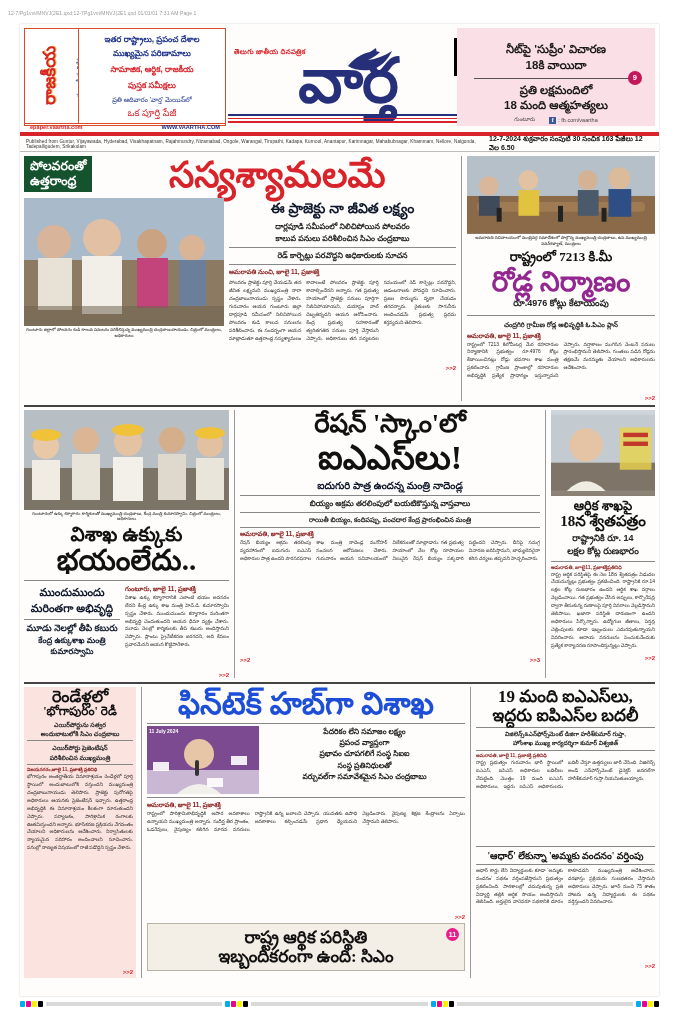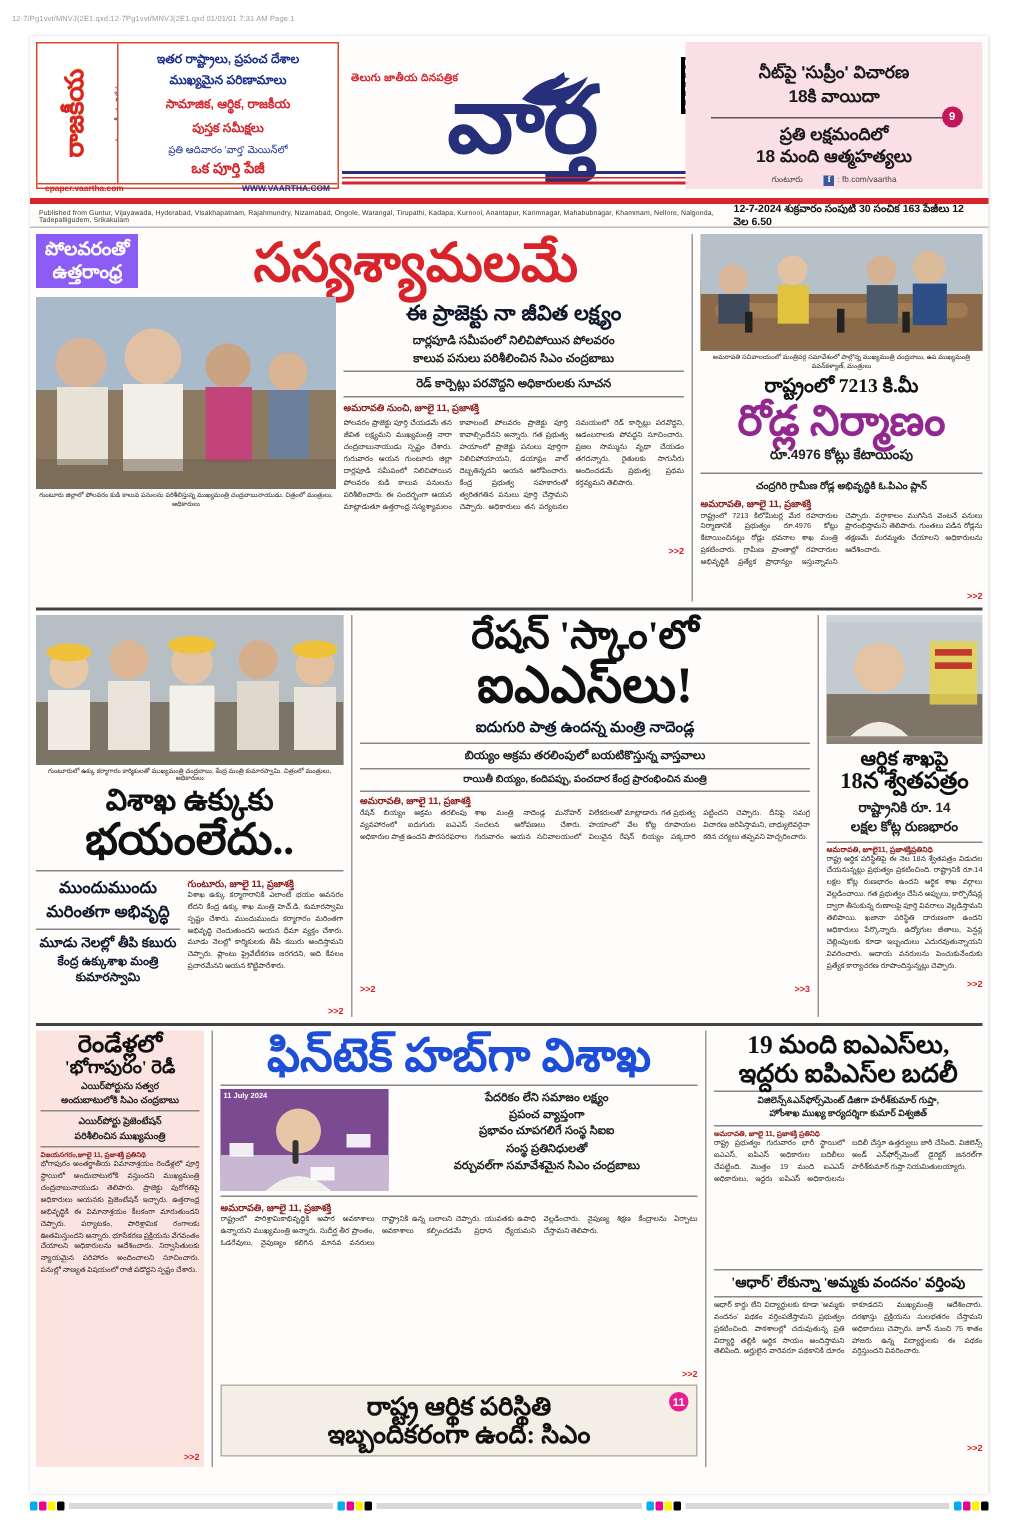--- a/index.html
+++ b/index.html
@@ -47,21 +47,21 @@
     position:absolute; transform: rotate(-90deg) translateX(-2px);
     white-space:nowrap; font-size:6px; color:#1a3a8f; left:30px;
   }
   .promo-lines {
     flex:1; padding:5px 4px 2px; text-align:center;
     display:flex; flex-direction:column; justify-content:center; gap:2px;
   }
   .promo-lines .l1 { font-size:8.2px; color:#1b2f8c; font-weight:bold; line-height:1.45; }
   .promo-lines .l2 { font-size:8.2px; color:#d8232a; font-weight:bold; line-height:1.45; margin-top:2px;}
   .promo-lines .l3 { font-size:6.6px; color:#1b2f8c; margin-top:2px; }
-  .promo-lines .l4 { font-size:9.5px; color:#d8232a; font-weight:bold; }
+  .promo-lines .l4 { font-size:9.5px; color:#d8232a; font-weight:normal; }
   .promo-foot {
     height:13px; border-top:1.2px solid #d94b2a; display:flex;
     align-items:center; justify-content:space-between; padding:0 5px;
     font-size:5.6px; color:#d8232a; font-weight:bold;
   }
   .promo-foot .right { color:#1b2f8c; }
 
   .logo-zone {
     position:absolute; left:208px; top:2px; width:268px; height:106px;
   }
@@ -118,21 +118,21 @@
     position:relative; height:16px; display:flex; align-items:center;
     justify-content:space-between; padding:0 6px; border-bottom:1px solid #bbb;
   }
   .dateline .pub { font-size:4.6px; color:#333; letter-spacing:.1px; }
   .dateline .dt { font-size:7px; color:#111; font-weight:bold; }
 
   
   .content { position:relative; padding:4px 4px 0; }
 
   .tealtag {
-    background:#8b5cf6; color:#fff; font-weight:bold; text-align:center;
+    background:#14532d; color:#fff; font-weight:bold; text-align:left;
     padding:3px 6px; line-height:1.2; font-size:12.5px; display:inline-block;
   }
 
   .hl-red   { color:#d8232a; font-weight:bold; font-family:"Liberation Serif", serif; }
   .hl-purple{ color:#92278f; font-weight:bold; font-family:"Liberation Serif", serif; }
   .hl-green { color:#1d4ed8; font-weight:bold; font-family:"Liberation Serif", serif; }
   .hl-black { color:#111;    font-weight:bold; font-family:"Liberation Serif", serif; }
 
   .sub-b { font-size:10.5px; font-weight:bold; color:#0f172a; text-align:center; line-height:1.45;}
   .sub-s { font-size:7.8px; font-weight:bold; color:#222; text-align:center; line-height:1.5;}

